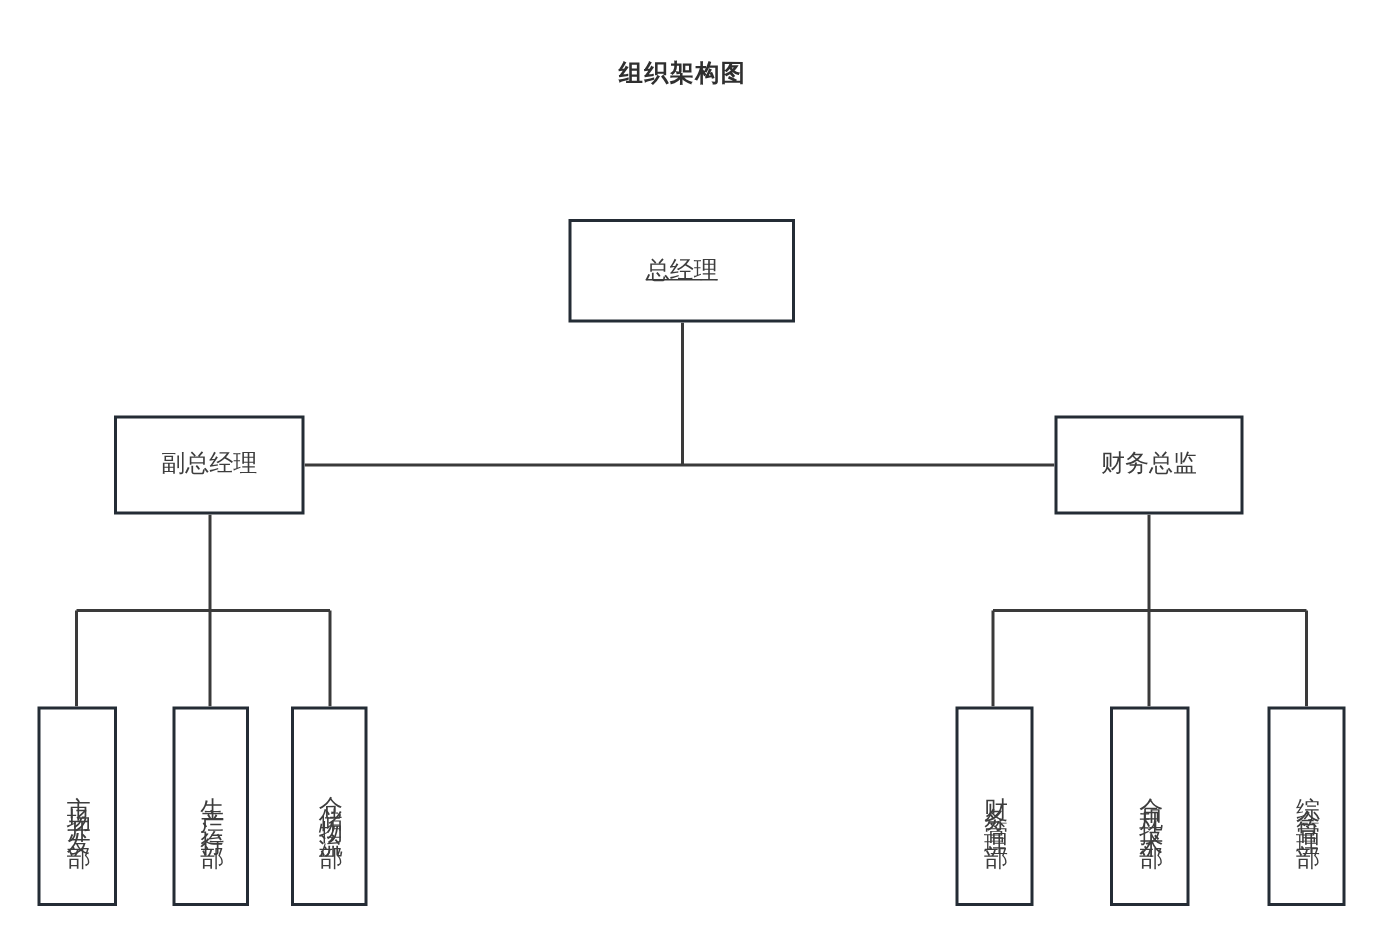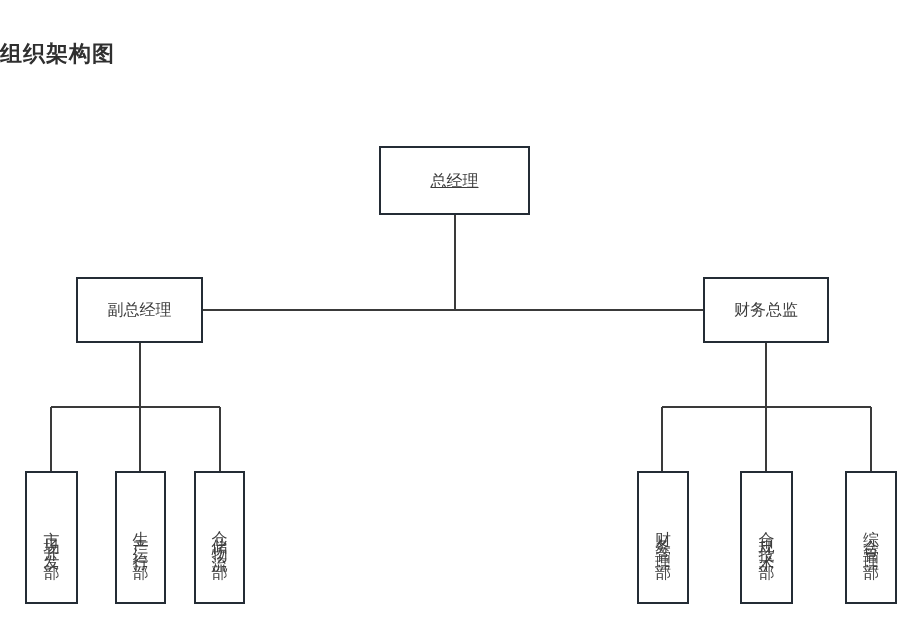--- a/index.html
+++ b/index.html
@@ -14,21 +14,22 @@
     background: var(--background, #ffffff);
     font-family: "Liberation Sans", "DejaVu Sans", sans-serif;
     overflow: hidden;
   }
   .title {
     position: absolute;
     left: 0;
     top: 39px;
     width: 910px;
     margin: 0;
-    font-size: 22px;
+    text-align: center;
+    font-size: 16px;
     font-weight: bold;
     letter-spacing: 1px;
     color: var(--title_text, #2f2f2f);
   }
   .connectors {
     position: absolute;
     left: 0;
     top: 0;
   }
   .connectors path {

